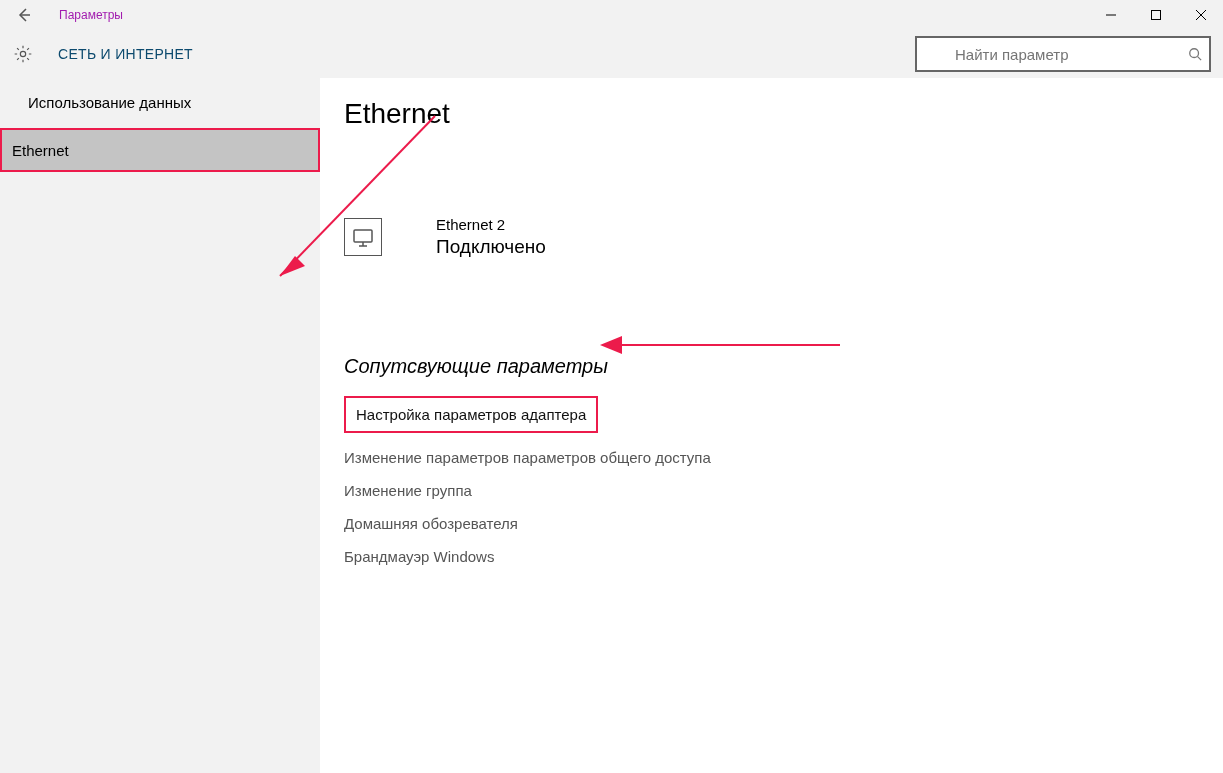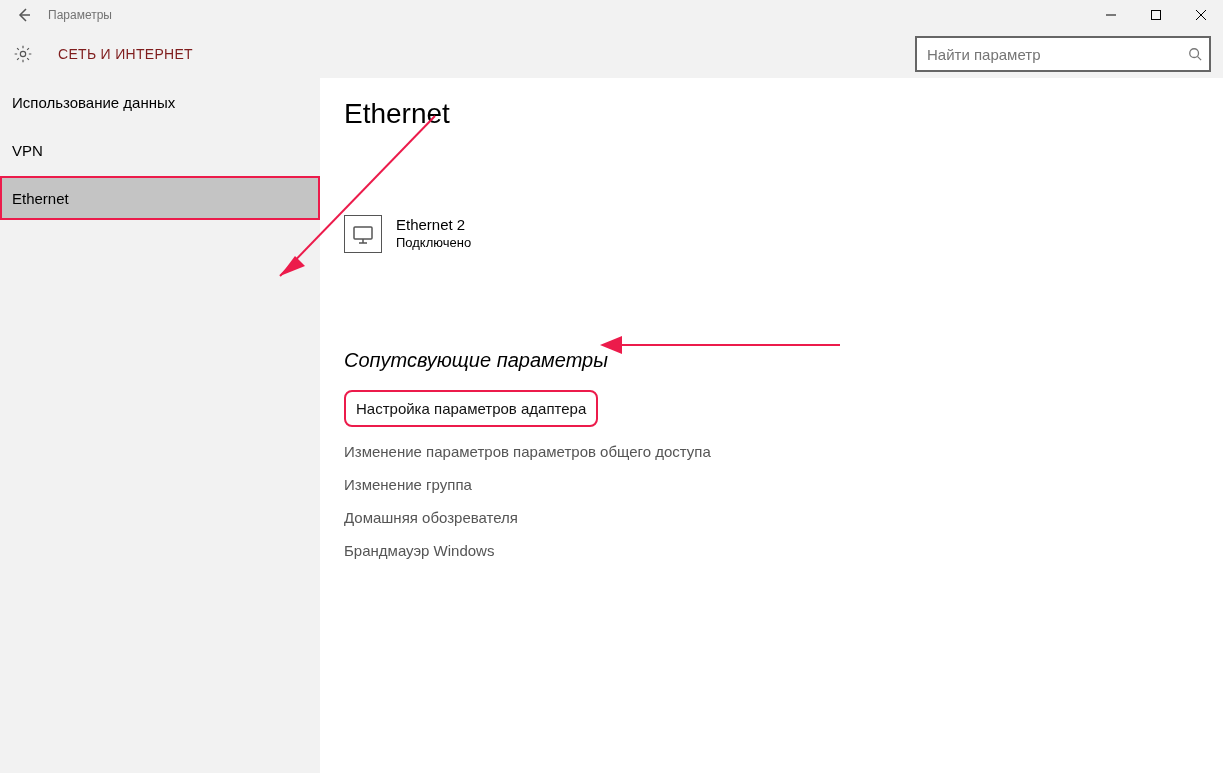--- a/index.html
+++ b/index.html
@@ -22,22 +22,22 @@
       width: 48px;
       height: 30px;
       display: flex;
       align-items: center;
       justify-content: center;
       cursor: pointer;
     }
     .back-btn svg { width: 16px; height: 16px; }
     .title-label {
       font-size: 12px;
-      color: #737373;
-      margin-left: 0;
+      color: #a21caf;
+      margin-left: 11px;
     }
     .window-controls {
       position: absolute;
       right: 0; top: 0;
       display: flex;
       height: 30px;
     }
     .wc-btn {
       width: 45px;
       height: 30px;
@@ -57,32 +57,33 @@
     }
     .gear-icon {
       width: 22px; height: 22px;
       display:flex; align-items:center; justify-content:center;
     }
     .gear-icon svg { width: 20px; height: 20px; stroke:#555; fill:none; stroke-width:1.4; }
     .section-title {
       font-size: 14px;
       margin-left: 24px;
       letter-spacing: 0.3px;
-      color: #7f1d1d;
+      color: #0c4a6e;
     }
     .search-box {
       position: absolute;
       right: 12px;
       top: 6px;
       width: 296px;
       height: 36px;
       border: 2px solid #666;
       background: #fff;
       display:flex;
       align-items:center;
+      padding-left:28px;
     }
     .search-input {
       flex:1;
       border:none;
       outline:none;
       font-size: 15px;
       color:#6b6b6b;
       padding: 0 10px;
       background:transparent;
       font-family: inherit;
@@ -101,21 +102,21 @@
     }
     .sidebar {
       width: 320px;
       background: #f2f2f2;
       padding-top: 0px;
     }
     .sidebar-item {
       height: 48px;
       display:flex;
       align-items:center;
-      padding-left: 12px;
+      padding-left: 28px;
       font-size: 15px;
       cursor: pointer;
       color: #000;
     }
     .sidebar-item.selected {
       background: #c4c4c4;
       border: 2px solid #ec1b4b;
       padding-left: 10px;
       height: 44px;
       margin: 2px 0;
@@ -127,51 +128,51 @@
       padding-left: 24px;
       padding-top: 20px;
     }
     .page-title {
       font-size: 28px;
       font-weight: 400;
       color:#000;
     }
     .connection-row {
       display:flex;
-      align-items:flex-start;
+      align-items:center;
       margin-top: 85px;
       cursor:pointer;
       width: 380px;
+      gap: 40px;
     }
     .net-icon {
       width: 38px; height: 38px;
       border:1px solid #555;
       display:flex; align-items:center; justify-content:center;
       margin-right: 14px;
     }
     .net-icon svg { width:24px; height:24px; stroke:#555; fill:none; stroke-width:1.5; }
     .conn-text { line-height: 1.3; }
     .conn-name { font-size:15px; color:#000; }
-    .conn-status { font-size:13px; color:#000; }
+    .conn-status { font-size:19px; color:#000; }
 
     .related-heading {
       font-size: 20px;
       font-weight: 400;
       margin-top: 96px;
       color:#000;
       font-style:italic;
     }
     .related-link {
       display:block;
       margin-top: 16px;
       font-size:15px;
       color:#555;
       cursor:pointer;
       width: fit-content;
-      border-radius: 8px;
     }
     .related-link.highlight {
       border:2px solid #ec1b4b;
       padding: 8px 10px;
       color:#111;
       margin-top: 18px;
     }
 
     .arrow-svg {
       position:absolute;
@@ -229,23 +230,20 @@
           <line x1="11" y1="11" x2="15" y2="15"></line>
         </svg>
     </div>
   </div>
 </div>
 
 <div class="body-area">
   <div class="sidebar">
     <div class="sidebar-item">
       <span>Использование данных</span>
-    </div>
-    <div class="sidebar-item">
-      <span>VPN</span>
     </div>
     <div class="sidebar-item selected">
       <span>Ethernet</span>
     </div>
   </div>
 
   <div class="main-pane">
     <h1 class="page-title">Ethernet</h1>
 
     <div class="connection-row">

